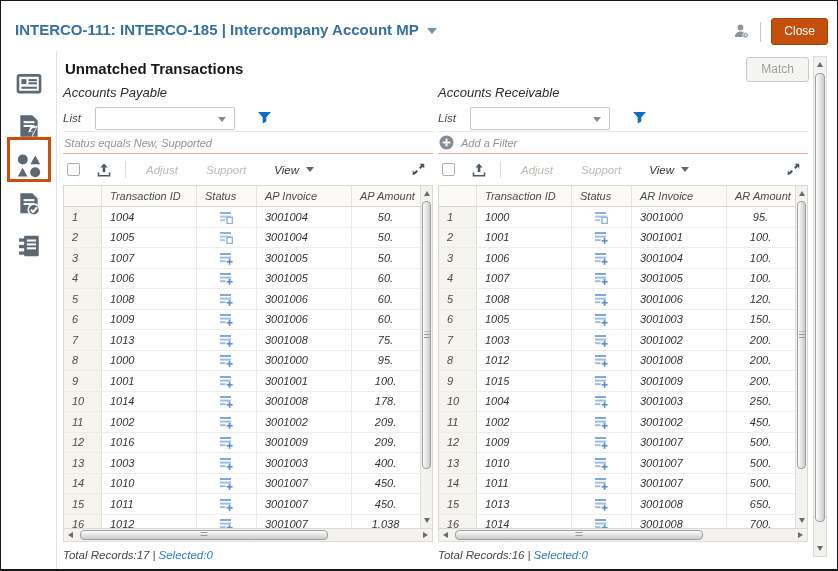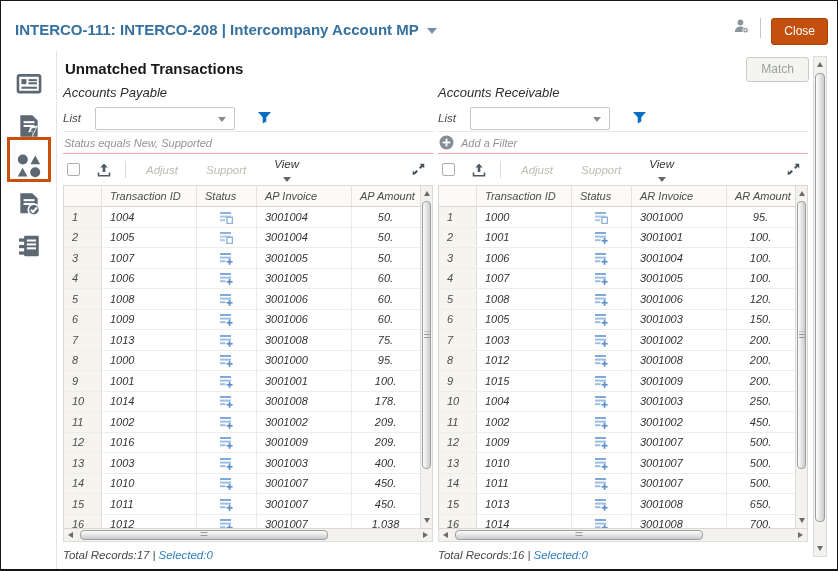--- a/index.html
+++ b/index.html
@@ -5,21 +5,21 @@
   * { margin:0; padding:0; box-sizing:border-box; }
   body { background:#888; font-family:"Liberation Sans", sans-serif; }
   .screen { position:relative; width:838px; height:571px; background:#fff;
             border:1px solid #161616; border-bottom-width:2px; overflow:hidden; }
 
   
   .app-title { position:absolute; left:14px; top:20px; font-size:15px; font-weight:bold;
                color:#35709f; display:flex; align-items:center; gap:8px; cursor:pointer; white-space:nowrap; }
   .title-caret { width:0; height:0; border-left:5px solid transparent; border-right:5px solid transparent;
                  border-top:6px solid #7290a8; margin-top:2px; }
-  .header-right { position:absolute; right:9px; top:17px; display:flex; gap:10px; }
+  .header-right { position:absolute; right:9px; top:17px; display:flex; align-items:center; gap:10px; }
   .header-divider { width:1px; height:20px; background:#c6c6c6; }
   .close-btn { background:#c5500e; border:1px solid #a54208; color:#fff; font-size:12px;
                padding:5px 12px 6px; border-radius:3px; cursor:pointer; font-family:inherit; }
 
   
   .sidebar { position:absolute; left:0; top:50px; bottom:0; width:56px; border-right:1px solid #e4e4e4; background:#fff; }
   .side-icon { position:absolute; left:15px; width:26px; height:26px; cursor:pointer; }
   .highlight-box { position:absolute; left:6px; top:86px; width:44px; height:45px; border:3px solid #cc4e0d; }
 
   
@@ -40,21 +40,21 @@
   .funnel { margin-left:22px; cursor:pointer; display:flex; }
 
   .filter-row { border-top:1px solid #e8e8e8; border-bottom:1px solid #fca5a5; height:23px;
                 display:flex; align-items:center; font-size:11px; color:#929292; gap:7px; padding-left:1px; }
   .toolbar { height:31px; display:flex; align-items:center; font-size:11.5px; }
   .checkbox { width:13px; height:13px; border:1px solid #adadad; border-radius:2px; background:#fff; margin-left:4px; cursor:pointer; }
   .tb-upload { margin-left:17px; cursor:pointer; display:flex; }
   .tb-divider { width:1px; height:17px; background:#dcdcdc; margin-left:14px; }
   .tb-disabled { color:#b9bdb3; margin-left:14px; padding:2px 6px; cursor:default; }
   .tb-support { margin-left:16px; }
-  .tb-view { color:#333; margin-left:18px; display:flex; align-items:center; gap:7px; cursor:pointer; padding:2px 4px;flex-direction:column; }
+  .tb-view { color:#333; margin-left:18px; display:flex; align-items:center; gap:7px; cursor:pointer; padding:2px 4px; }
   .view-caret { width:0; height:0; border-left:4px solid transparent; border-right:4px solid transparent; border-top:5px solid #666; }
   .tb-expand { margin-left:auto; margin-right:8px; cursor:pointer; display:flex; }
 
   
   .table { position:relative; height:344px; border:1px solid #dcd9d2; overflow:hidden; background:#fff; }
   .thead { display:flex; height:21px; background:#fbfaf7; border-bottom:1px solid #d9d6cf; }
   .thead .cell { font-size:11px; color:#4c4c4c; padding:4px 0 0 8px; border-right:1px solid #e7e4de;
                  white-space:nowrap; overflow:hidden; }
   .trow { display:flex; height:20.5px; border-bottom:1px solid #ededed; background:#fff; }
   .trow .cell { font-size:11px; color:#333; padding:3.5px 0 0 8px; border-right:1px solid #edeae4;
@@ -94,21 +94,21 @@
   .page-scrollbar { position:absolute; left:755px; top:5px; width:14px; height:501px;
                     background:#f3f2ef; border:1px solid #dcdcdc; }
   .page-scrollbar .vthumb { top:16px; height:449px; left:1px; right:1px; }
 </style>
 </head>
 <body>
 
 <div class="screen">
 
   <div class="app-title">
-    <span>INTERCO-111: INTERCO-208 | Intercompany Account MP</span>
+    <span>INTERCO-111: INTERCO-185 | Intercompany Account MP</span>
     <span class="title-caret"></span>
   </div>
   <div class="header-right">
     <span style="display:flex;">
       <svg viewBox="0 0 16 16" width="17" height="17">
         <circle cx="7" cy="4.2" r="2.7" fill="#8d959c"></circle>
         <path d="M1.8 13.2c0-3.1 2.3-5.1 5.2-5.1s5.2 2 5.2 5.1z" fill="#8d959c"></path>
         <circle cx="11.8" cy="11.6" r="2.6" fill="#8d959c" stroke="#fff" stroke-width="0.9"></circle>
         <circle cx="11.8" cy="11.6" r="0.9" fill="#fff"></circle>
       </svg>

